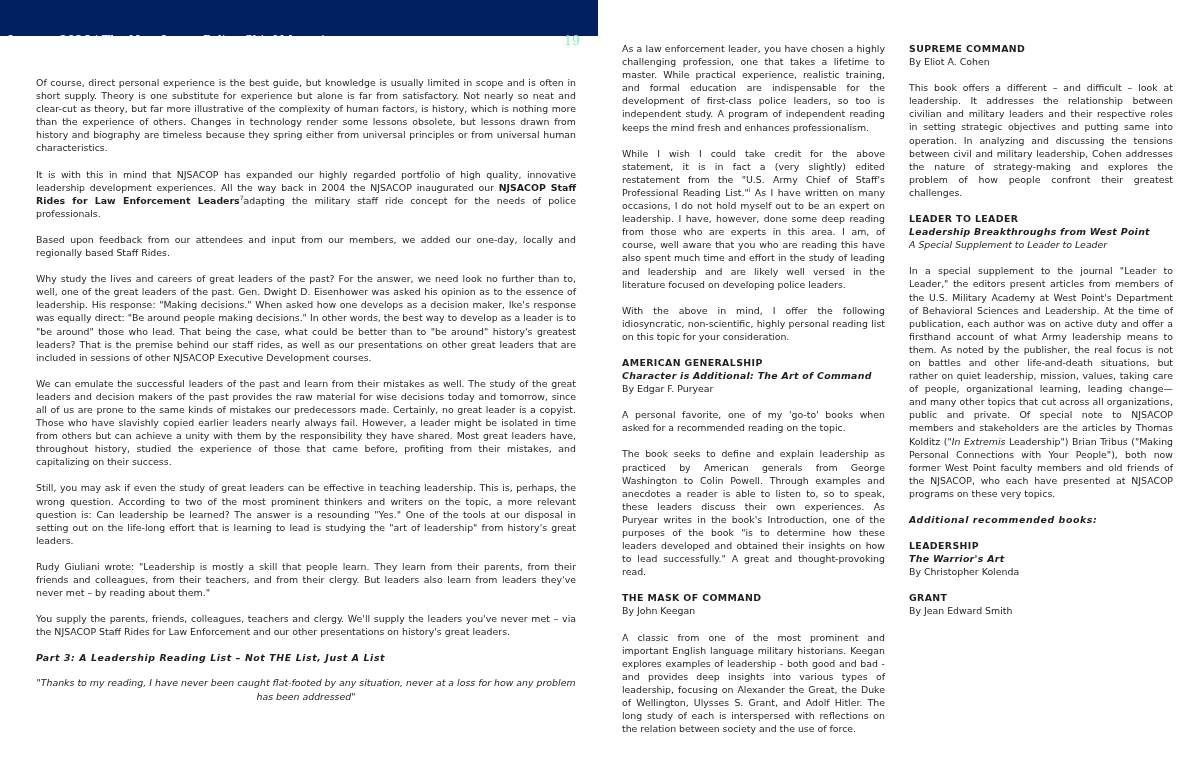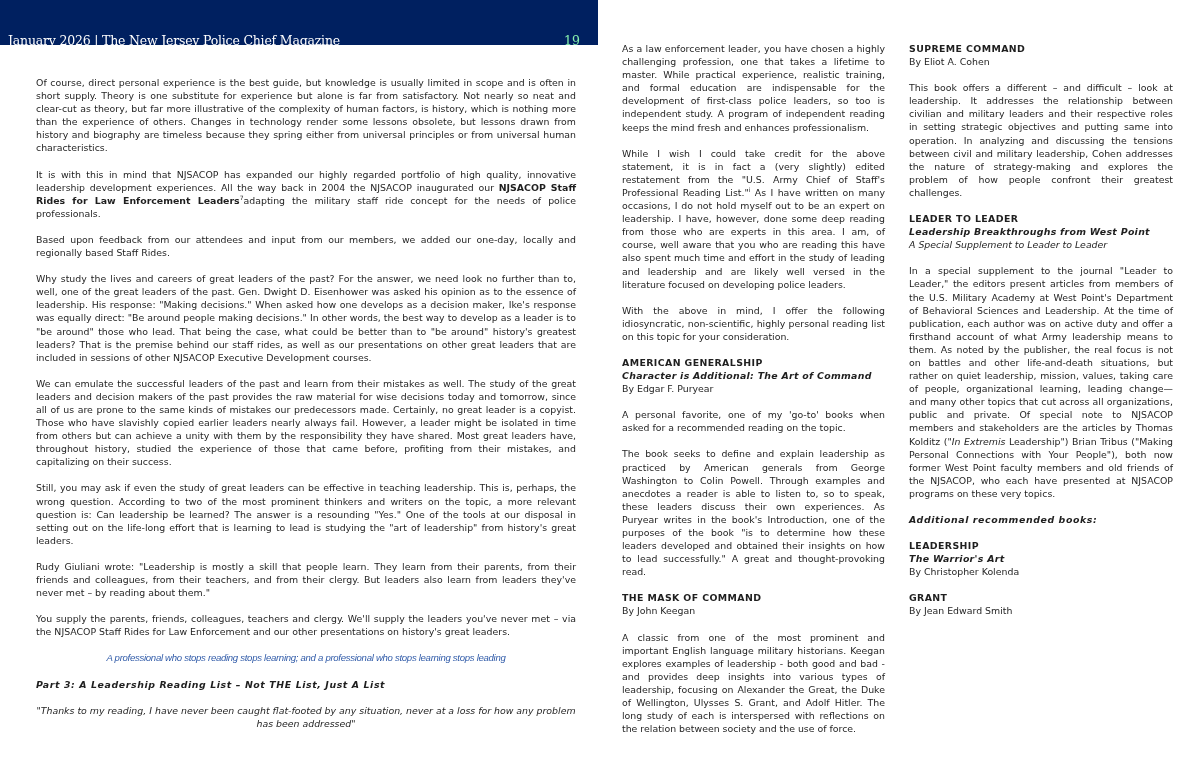--- a/index.html
+++ b/index.html
@@ -1,20 +1,20 @@
 <!DOCTYPE html>
 <html><head>
   <meta charset="utf-8">
   <style>
     * { box-sizing: border-box; margin: 0; padding: 0; }
     html, body { width: 1200px; height: 776px; background: #ffffff; overflow: hidden; }
     body { position: relative; font-family: "DejaVu Sans", sans-serif; color: #1f1f1f; }
 
     .header-band {
-      position: absolute; left: 0; top: 0; width: 598px; height: 45px;
+      position: absolute; left: 0; top: 0; width: 598px; height: 36px;
       background: #002060;
     }
     .header-title {
       position: absolute; left: 8px; top: 33px;
       font-family: "DejaVu Serif", serif; font-size: 12.5px; color: #ffffff;
       letter-spacing: -0.2px;
     }
     .header-page {
       position: absolute; left: 564px; top: 33px;
       font-family: "DejaVu Serif", serif; font-size: 12.5px; color: #86efac;
@@ -55,21 +55,20 @@
 
 <div class="col col-left">
   <p>Of course, direct personal experience is the best guide, but knowledge is usually limited in scope and is often in short supply.  Theory is one substitute for experience but alone is far from satisfactory.  Not nearly so neat and clear-cut as theory, but far more illustrative of the complexity of human factors, is history, which is nothing more than the experience of others.  Changes in technology render some lessons obsolete, but lessons drawn from history and biography are timeless because they spring either from universal principles or from universal human characteristics.</p>
   <p><span>It is with this in mind that NJSACOP has expanded our highly regarded portfolio of high quality, innovative leadership development experiences.  All the way back in 2004 the NJSACOP inaugurated our </span><span class="bold">NJSACOP Staff Rides for Law Enforcement Leaders</span><sup>7</sup><span>adapting the military staff ride concept for the needs of police professionals.</span></p>
   <p>Based upon feedback from our attendees and input from our members, we added our one-day, locally and regionally based Staff Rides.</p>
   <p>Why study the lives and careers of great leaders of the past?  For the answer, we need look no further than to, well, one of the great leaders of the past.  Gen. Dwight D. Eisenhower was asked his opinion as to the essence of leadership.  His response: "Making decisions." When asked how one develops as a decision maker, Ike's response was equally direct: "Be around people making decisions." In other words, the best way to develop as a leader is to "be around" those who lead.  That being the case, what could be better than to "be around" history's greatest leaders?  That is the premise behind our staff rides, as well as our presentations on other great leaders that are included in sessions of other NJSACOP Executive Development courses.</p>
   <p>We can emulate the successful leaders of the past and learn from their mistakes as well. The study of the great leaders and decision makers of the past provides the raw material for wise decisions today and tomorrow, since all of us are prone to the same kinds of mistakes our predecessors made.  Certainly, no great leader is a copyist.  Those who have slavishly copied earlier leaders nearly always fail.  However, a leader might be isolated in time from others but can achieve a unity with them by the responsibility they have shared.  Most great leaders have, throughout history, studied the experience of those that came before, profiting from their mistakes, and capitalizing on their success.</p>
   <p>Still, you may ask if even the study of great leaders can be effective in teaching leadership.  This is, perhaps, the wrong question.  According to two of the most prominent thinkers and writers on the topic, a more relevant question is: Can leadership be learned?  The answer is a resounding "Yes." One of the tools at our disposal in setting out on the life-long effort that is learning to lead is studying the "art of leadership" from history's great leaders.</p>
   <p>Rudy Giuliani wrote: "Leadership is mostly a skill that people learn.  They learn from their parents, from their friends and colleagues, from their teachers, and from their clergy.  But leaders also learn from leaders they've never met – by reading about them."</p>
   <p>You supply the parents, friends, colleagues, teachers and clergy.  We'll supply the leaders you've never met – via the NJSACOP Staff Rides for Law Enforcement and our other presentations on history's great leaders.</p>
-  <div class="pull-quote">A professional who stops reading stops learning; and a professional who stops learning stops leading</div>
   <div class="section-head">Part 3: A Leadership Reading List – Not THE List, Just A List</div>
   <div class="epigraph">"Thanks to my reading, I have never been caught flat-footed by any situation, never at a loss for how any problem has been addressed"</div>
 </div>
 
 <div class="col col-mid">
   <p>As a law enforcement leader, you have chosen a highly challenging profession, one that takes a lifetime to master. While practical experience, realistic training, and formal education are indispensable for the development of first-class police leaders, so too is independent study. A program of independent reading keeps the mind fresh and enhances professionalism.</p>
   <p><span>While I wish I could take credit for the above statement, it is in fact a (very slightly) edited restatement from the "U.S. Army Chief of Staff's Professional Reading List."</span><sup>i</sup><span> As I have written on many occasions, I do not hold myself out to be an expert on leadership. I have, however, done some deep reading from those who are experts in this area. I am, of course, well aware that you who are reading this have also spent much time and effort in the study of leading and leadership and are likely well versed in the literature focused on developing police leaders.</span></p>
   <p>With the above in mind, I offer the following idiosyncratic, non-scientific, highly personal reading list on this topic for your consideration.</p>
 
   <div class="book">

